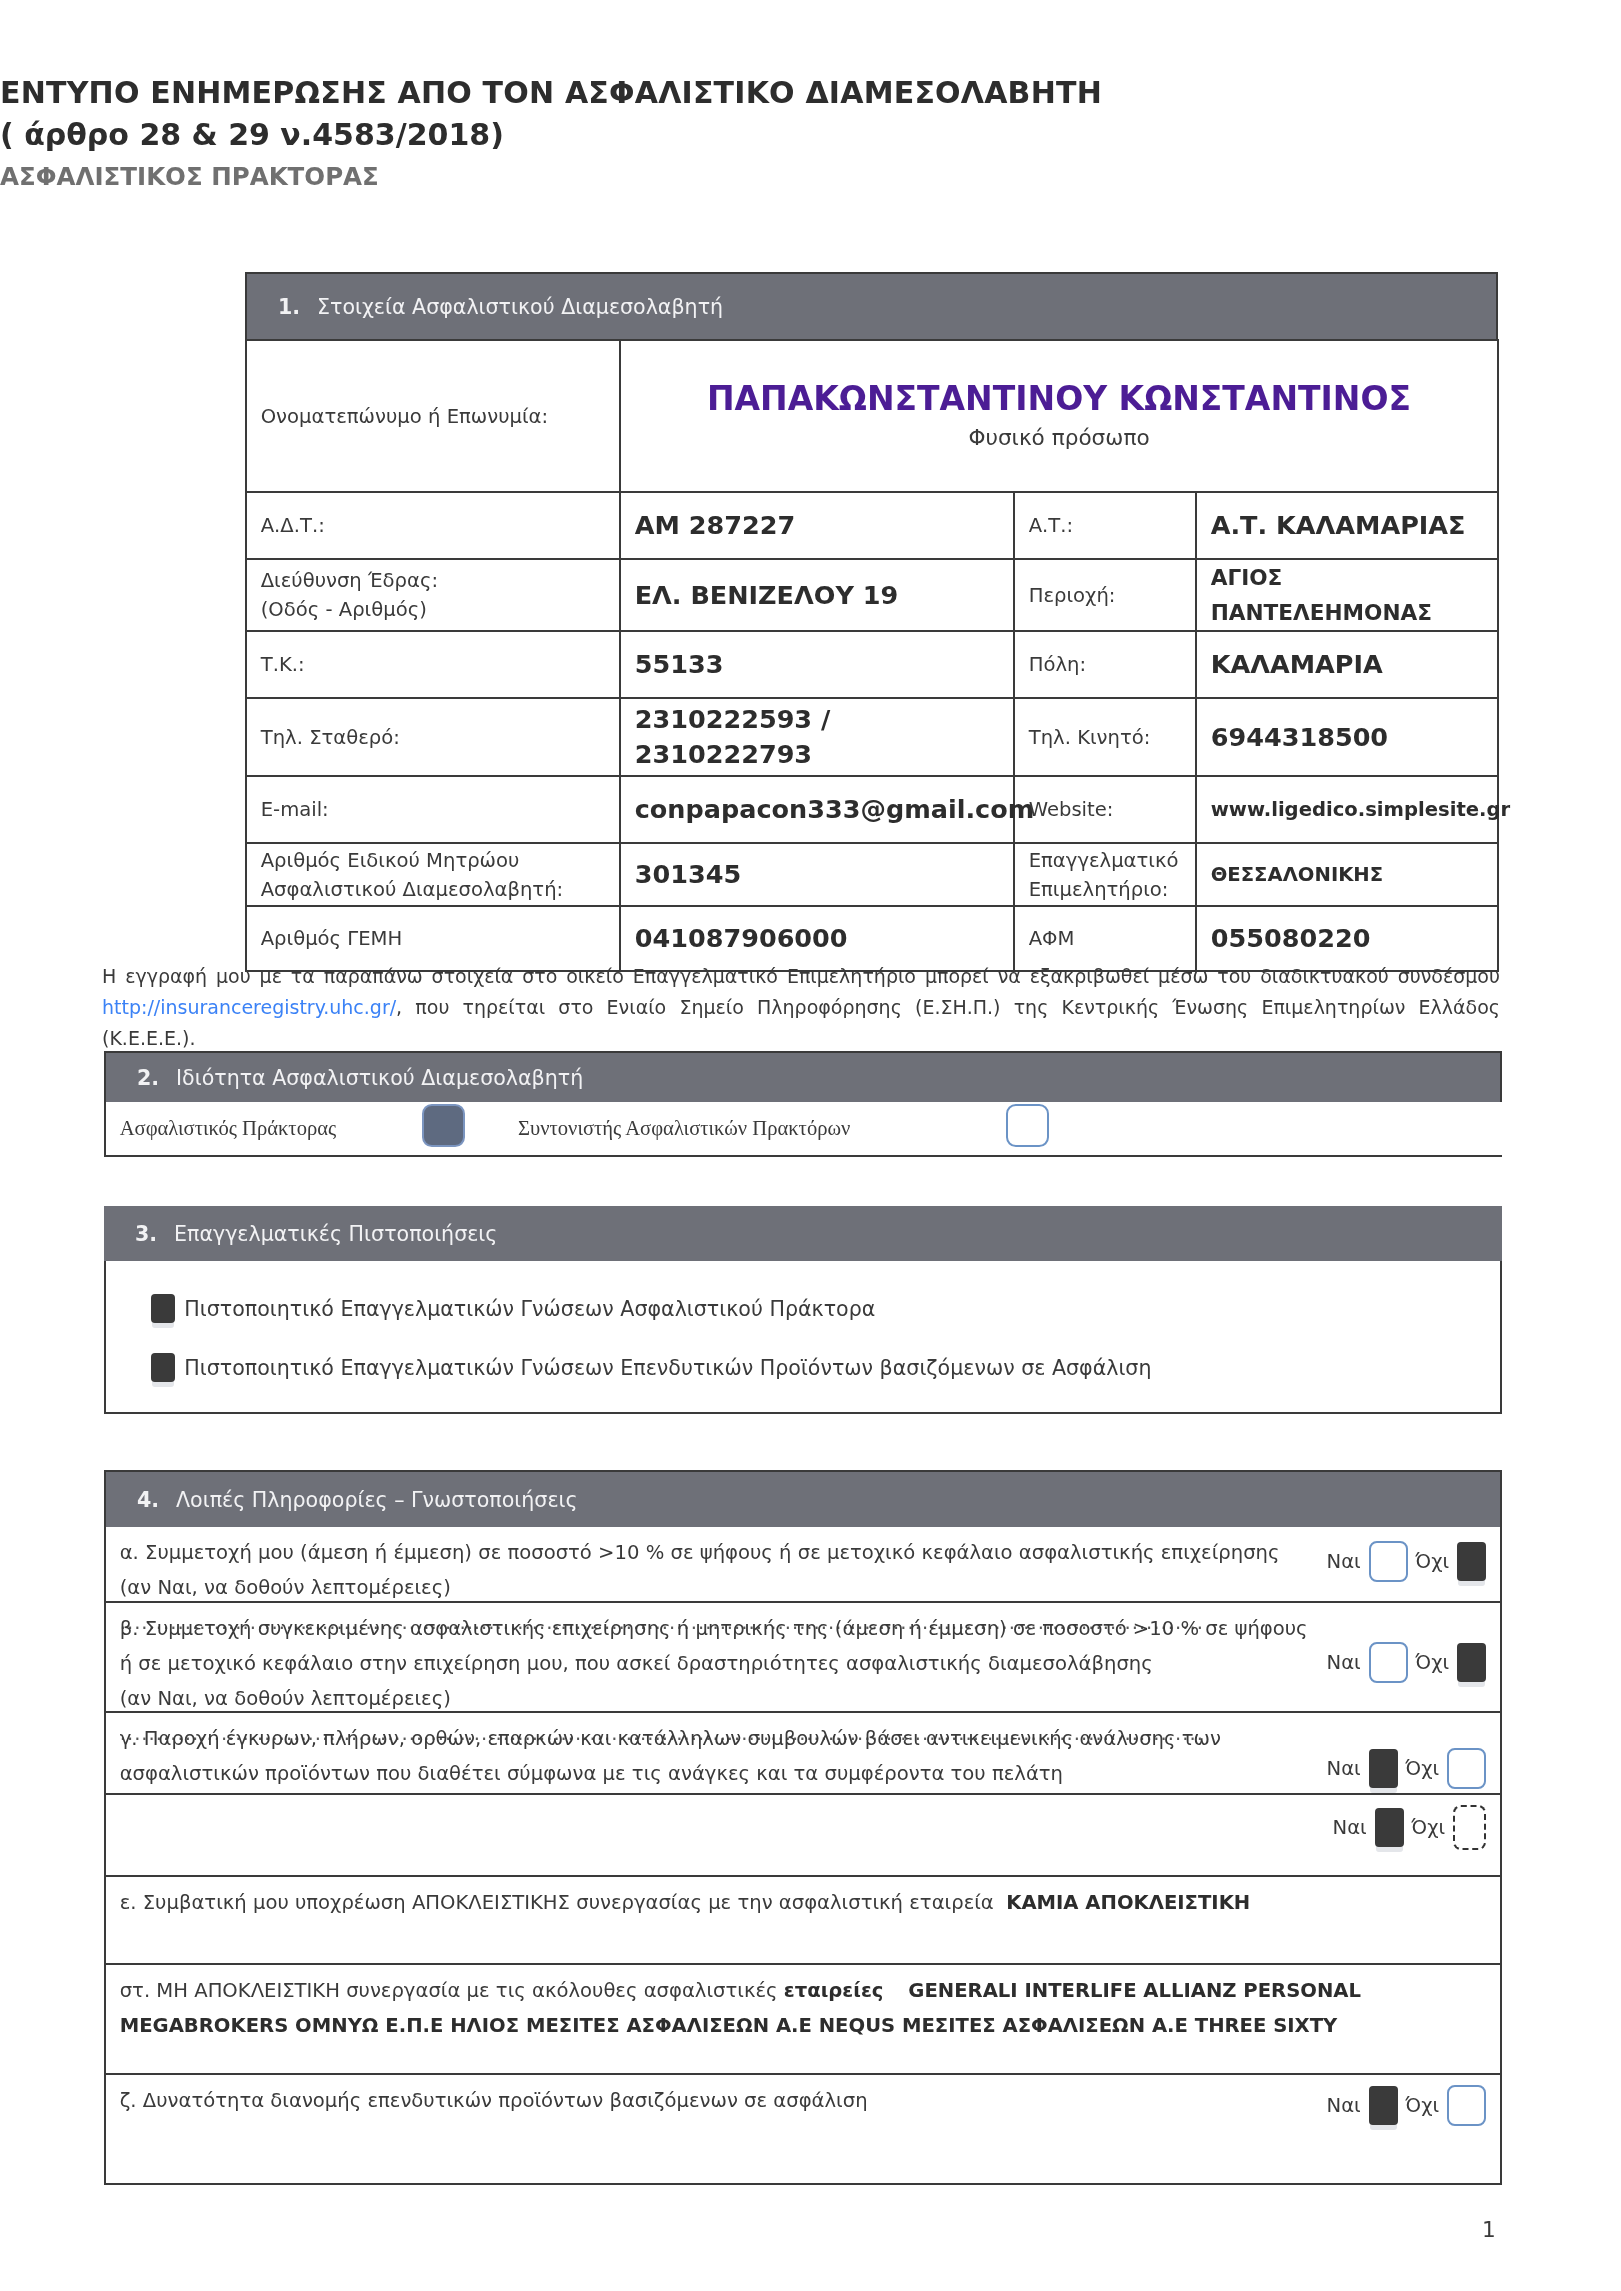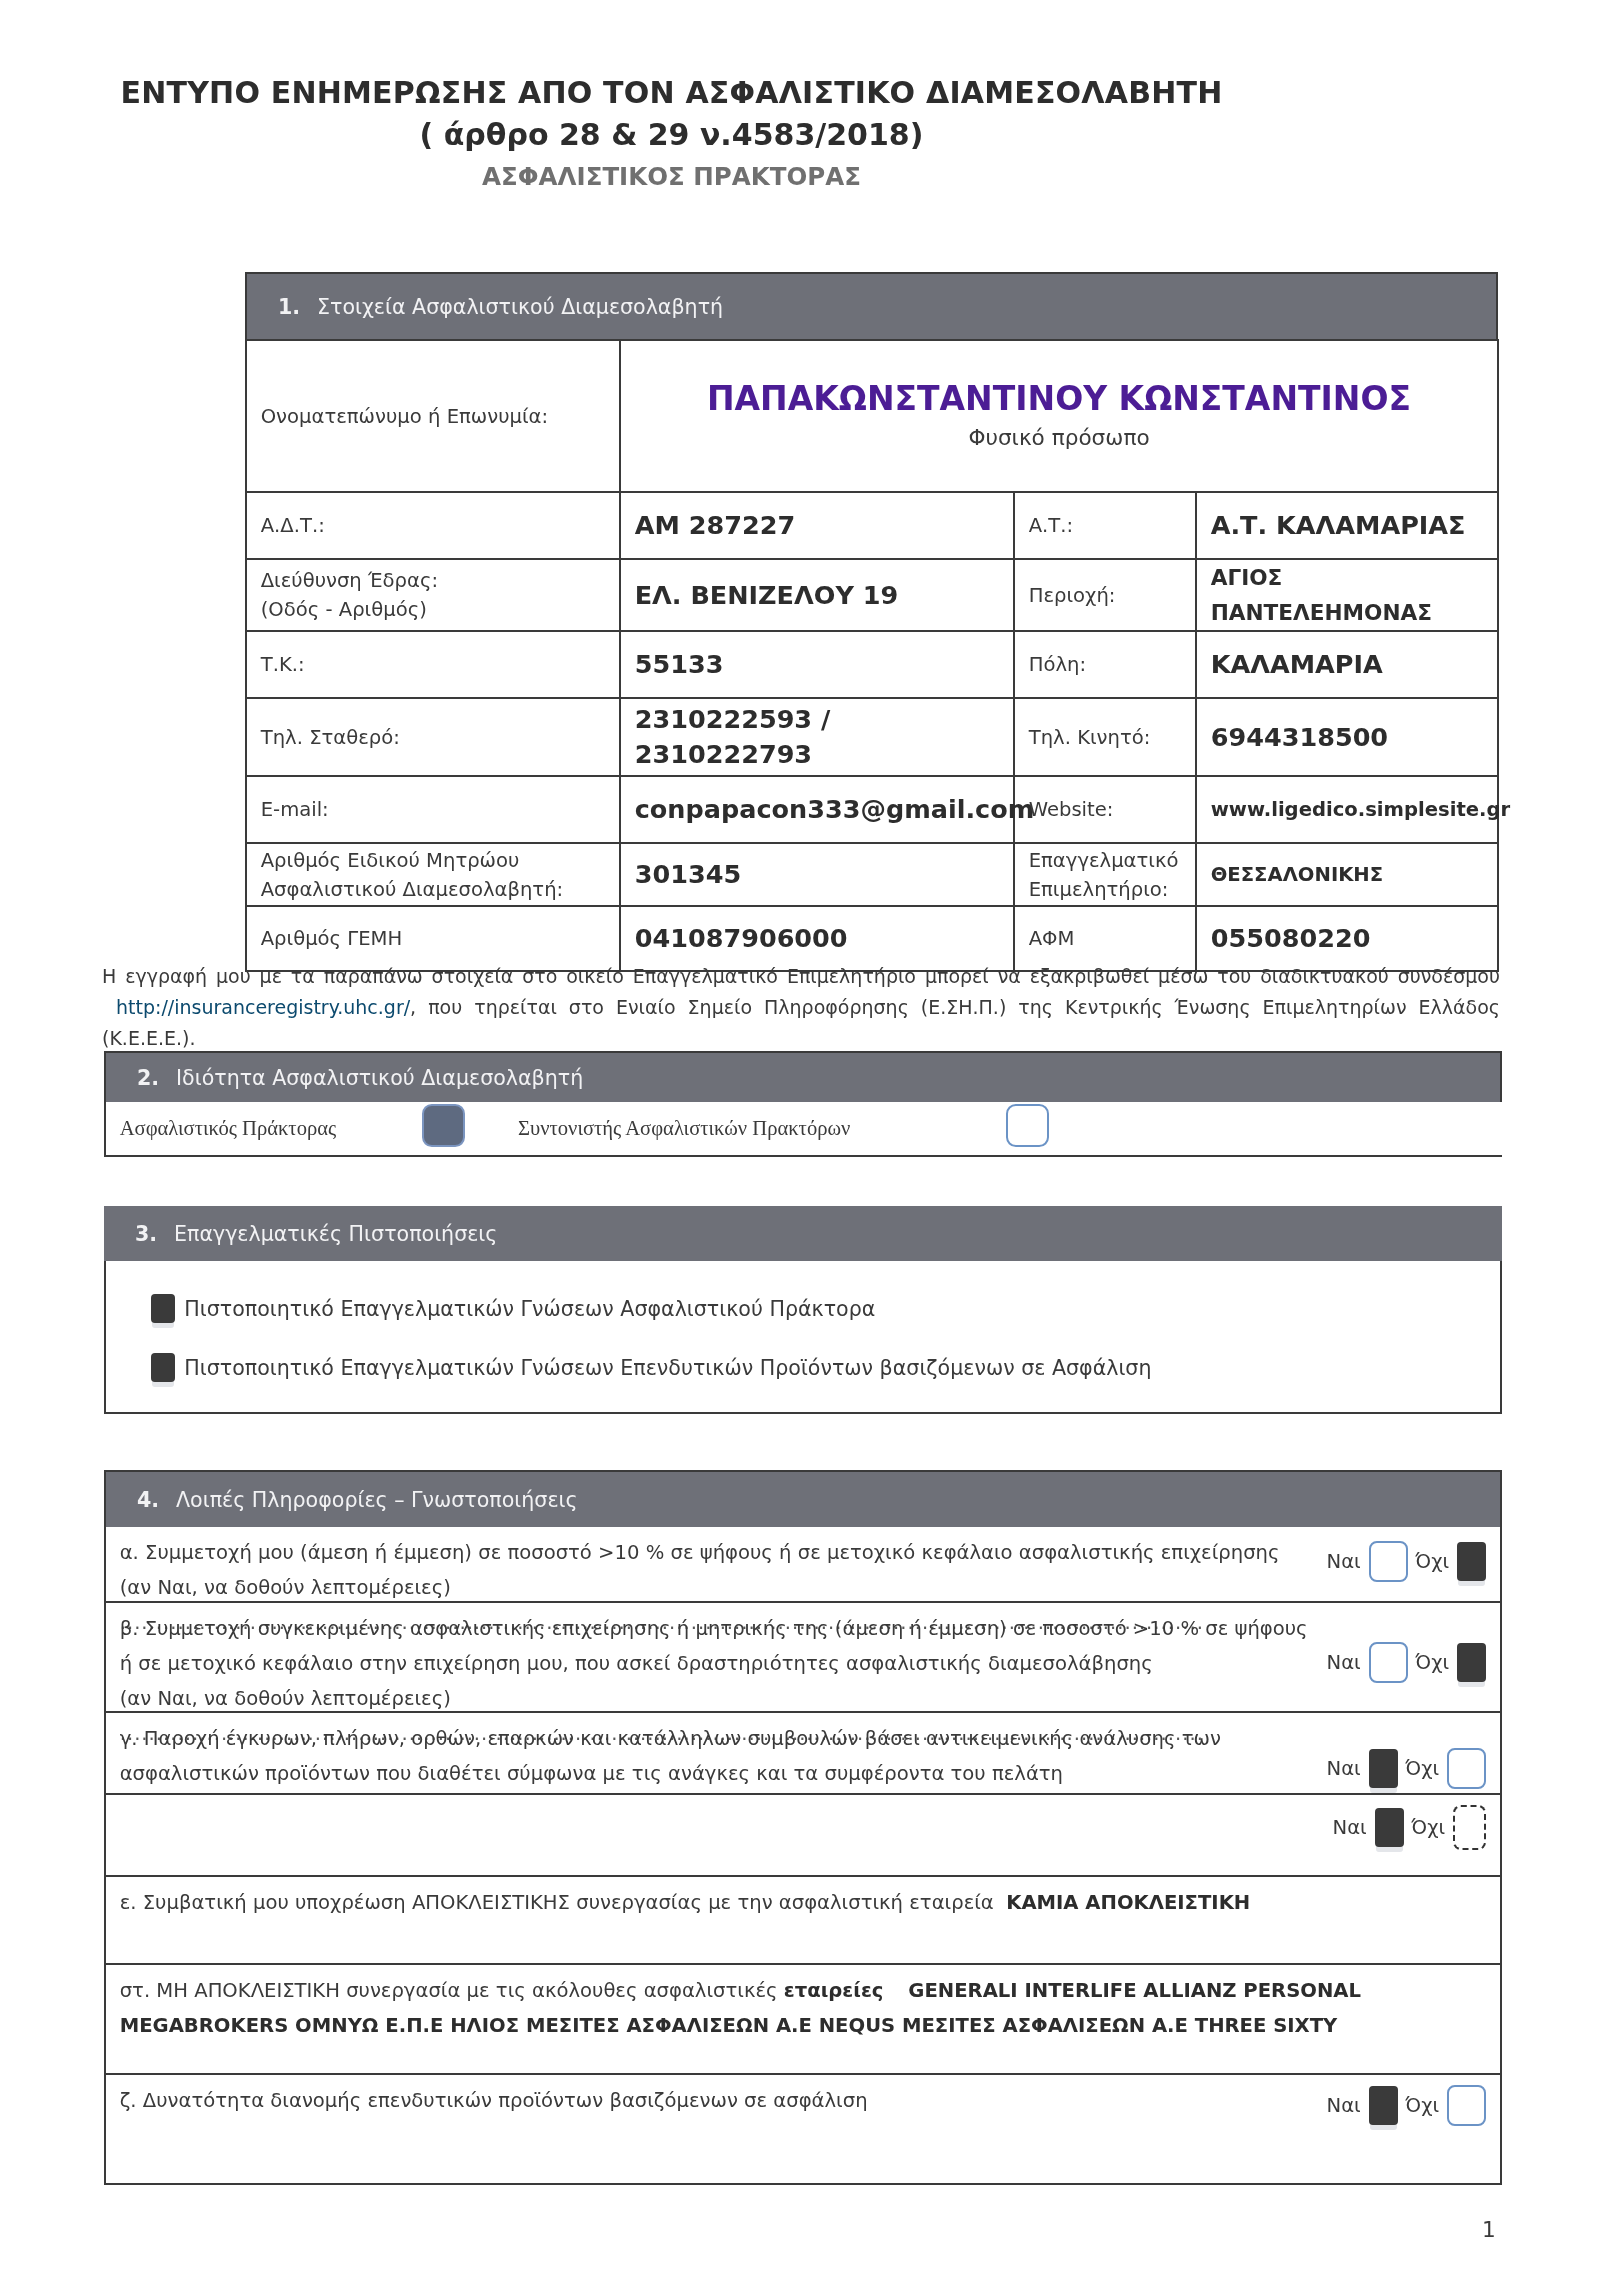--- a/index.html
+++ b/index.html
@@ -1,19 +1,19 @@
 <!DOCTYPE html>
 <html><head>
 <meta charset="utf-8">
 <style>
   * { box-sizing: border-box; margin: 0; padding: 0; }
   html, body { width: 1621px; height: 2292px; background: #ffffff; }
   body { position: relative; font-family: "Liberation Sans", "DejaVu Sans", sans-serif; color: #2a2a2a; overflow: hidden; }
 
-  .title-block { position: absolute; top: 71px; left: 0; width: 1343px; text-align: center; }
+  .title-block { position: absolute; top: 71px; left: 0; width: 1343px; }
   .title-main { font-size: 30px; font-weight: bold; letter-spacing: 0.2px; color: #2d2d2d; font-family: "DejaVu Sans", sans-serif; line-height: 43px; }
   .title-sub { font-size: 30px; font-weight: bold; color: #2d2d2d; font-family: "DejaVu Sans", sans-serif; line-height: 41px; }
   .title-role { font-size: 24.5px; font-weight: bold; color: #707070; font-family: "DejaVu Sans", sans-serif; line-height: 39px; margin-top: 2px; }
 
   .section-bar { background: #6e7078; color: #f2f2f4; font-family: "DejaVu Sans", sans-serif; font-size: 20.6px; display: flex; align-items: center; padding-left: 31px; }
   .section-bar .num { display: inline-block; width: 39px; font-weight: bold; }
 
   
   .s1 { position: absolute; left: 245px; top: 272px; width: 1253px; }
   .s1 .section-bar { height: 67px; border: 2px solid #3a3a3a; border-bottom: none; }
@@ -21,21 +21,21 @@
   table.info td { border: 2px solid #3a3a3a; vertical-align: middle; padding: 0 13.7px; }
   td.lbl { font-size: 19.6px; color: #3a3a3a; font-family: "DejaVu Sans", sans-serif; line-height: 29px; }
   td.val { font-size: 25.5px; font-weight: bold; color: #2d2d2d; font-family: "DejaVu Sans", sans-serif; line-height: 35px; }
   td.val.small { font-size: 19.6px; }
   td.val.mid { font-size: 21.6px; }
   .name-cell { text-align: center; }
   .name-main { font-size: 33px; font-weight: bold; color: #4c1d95; font-family: "DejaVu Sans", sans-serif; line-height: 43px; }
   .name-sub { font-size: 21.6px; color: #3a3a3a; font-family: "DejaVu Sans", sans-serif; line-height: 35px; }
 
   .paragraph { position: absolute; left: 102px; top: 961px; width: 1398px; font-size: 19px; line-height: 31px; color: #3a3a3a; font-family: "DejaVu Sans", sans-serif; text-align: justify; }
-  .paragraph .link { color: #0c4a6e; margin-left: 14px; }
+  .paragraph .link { color: #3b82f6; }
 
   
   .s2 { position: absolute; left: 104px; top: 1051px; width: 1398px; }
   .s2 .section-bar { height: 51px; border: 2px solid #3a3a3a; border-bottom: none; }
   .s2 .row { height: 55px; border-bottom: 2px solid #3a3a3a; border-left: 2px solid #3a3a3a; display: flex; align-items: center; position: relative; font-size: 20.6px; color: #3a3a3a; font-family: Liberation Serif, serif; }
 
   .cb { display: inline-block; width: 43px; height: 43px; border-radius: 9.8px; }
   .cb.checked-blue { background: #5e6a80; border: 2.9px solid #7b95c0; }
   .cb.empty-blue { background: #fff; border: 2.9px solid #6b93c6; }
   .cb.filled-dark { background: #3a3a3a; border-radius: 3.9px; width: 29px; height: 39px; box-shadow: 0 5.9px 0 -1px #e4e6ea; }

